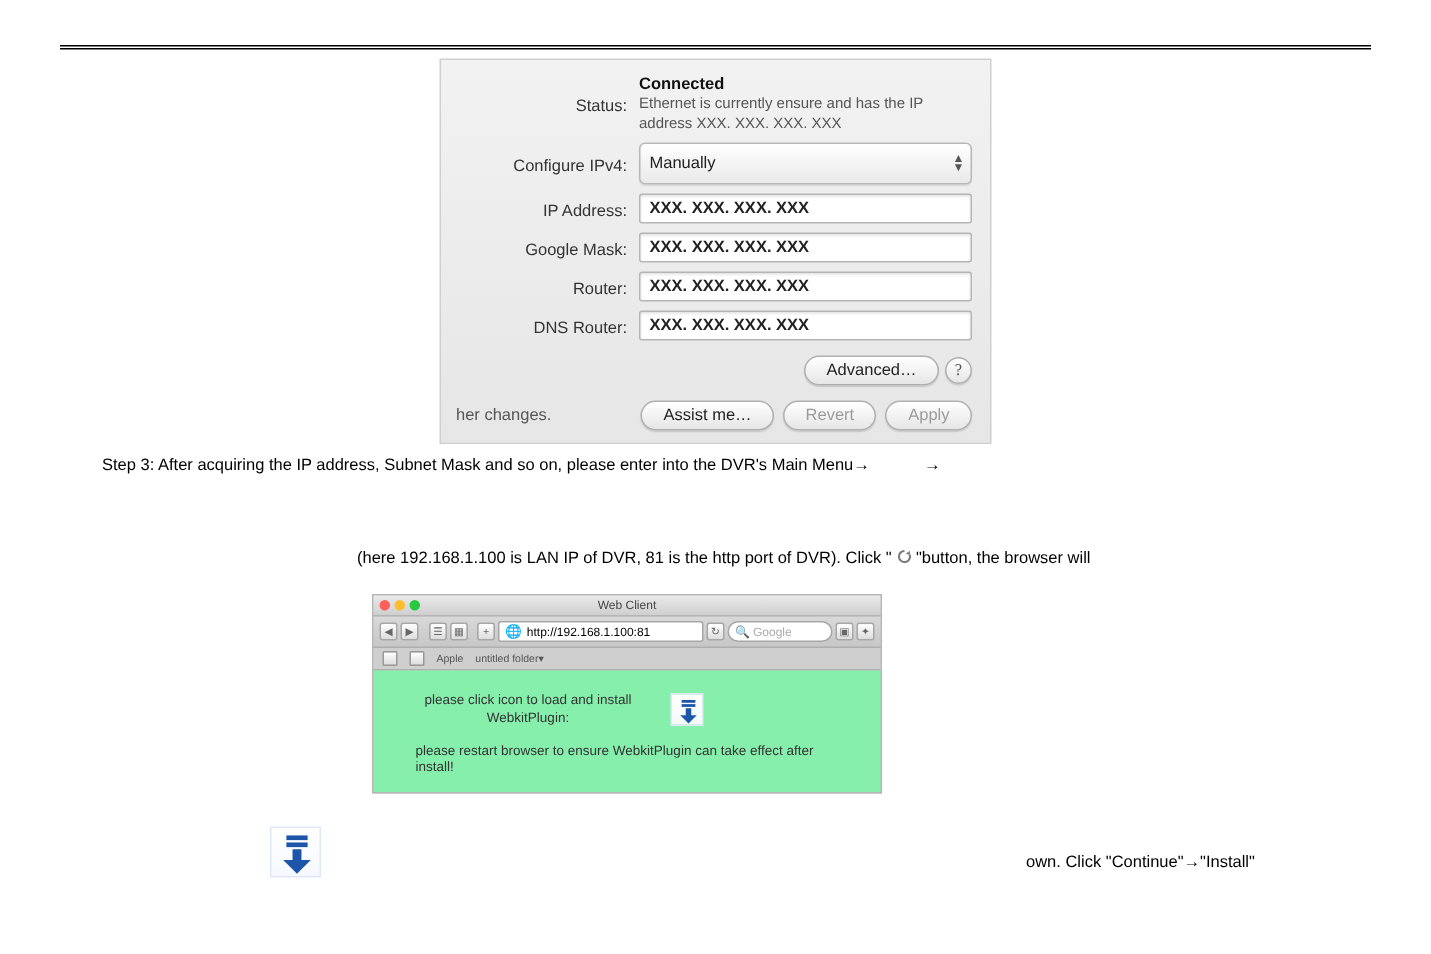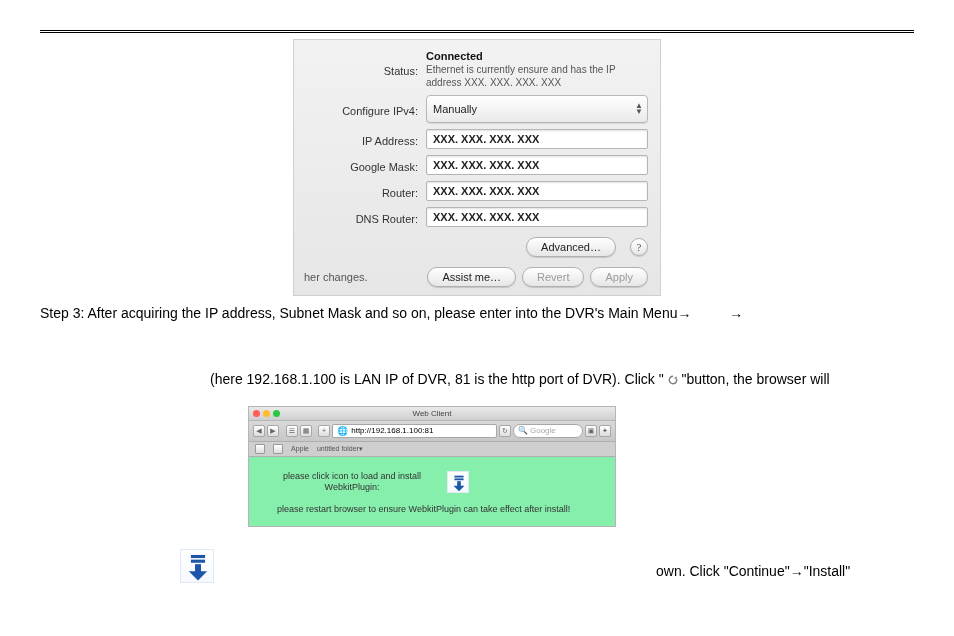--- a/index.html
+++ b/index.html
@@ -86,21 +86,21 @@
       display: flex;
       align-items: center;
       font-weight: 700;
       color: #222;
       box-shadow: inset 0 1px 2px rgba(0,0,0,.12);
     }
     .np-btn-row {
       display: flex;
       justify-content: flex-end;
       align-items: center;
-      gap: 14px;
+      gap: 4px;
       margin-top: 10px;
     }
     .np-btn {
       height: 20px;
       border: 1px solid #b0b0b0;
       border-radius: 10px;
       background: linear-gradient(#ffffff,#e6e6e6);
       padding: 0 14px;
       font-size: 11px;
       display: inline-flex;
@@ -128,23 +128,24 @@
     .np-footer-left {
       font-size: 11px;
       color: #555;
       margin-left: -2px;
     }
     .np-footer-right {
       display: flex; gap: 6px;
     }
     
     .para {
-      font-size: 14px;
+      font-size: 11px;
       line-height: 1.6;
       text-align: justify;
+      margin-left: 28px;
     }
     .step3 {
       margin-top: 6px;
     }
     .line2 {
       margin-top: 44px;
       padding-left: 170px;
     }
     .line3 {
       margin-top: 2px;
@@ -170,21 +171,21 @@
     .dl-icon svg, .dl-icon-sm svg { display:block; }
     .dl-floating {
       position: relative;
       margin-top: 22px;
       margin-left: 140px;
       display: flex;
       align-items: flex-end;
     }
     
     .browser-wrap {
-      width: 368px;
+      width: 340px;
       margin: 14px 0 0 208px;
       border: 1px solid #b5b5b5;
       background: #c9c9c9;
       font-family: "Lucida Grande","Helvetica Neue",Arial,sans-serif;
     }
     .bw-titlebar {
       display:flex; align-items:center; justify-content:center;
       position: relative;
       height: 14px;
       background: linear-gradient(#eaeaea,#cfcfcf);

